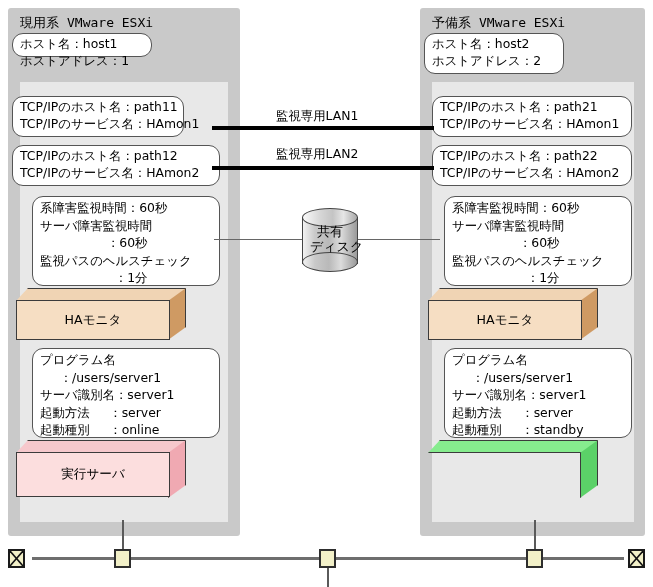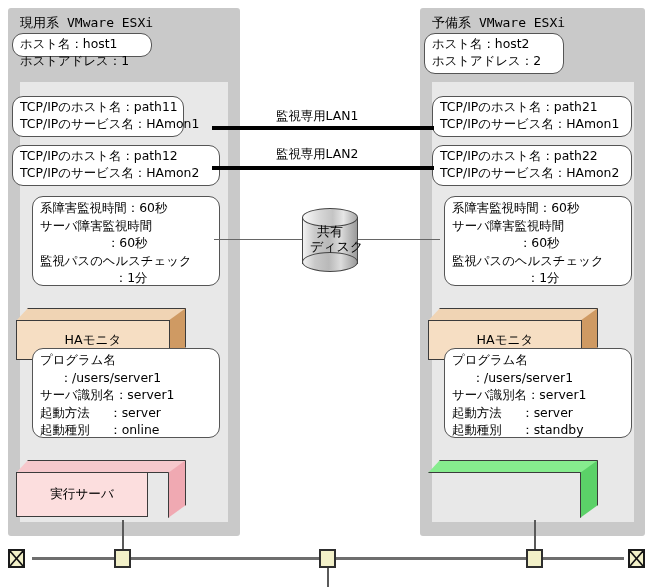--- a/index.html
+++ b/index.html
@@ -44,21 +44,21 @@
 
   
   .inner-panel{
     position:absolute;
     background:#e8e8e8;
   }
   .inner-panel.left{left:20px;top:82px;width:208px;height:440px;}
   .inner-panel.right{left:432px;top:82px;width:202px;height:440px;}
 
   
-  .box3d{position:absolute;margin-top:20px;}
+  .box3d{position:absolute;}
   .box3d .front{
     position:absolute;left:0;top:12px;
     border:1.4px solid #3b3b3b;
     box-sizing:border-box;
     display:flex;align-items:center;justify-content:center;
     font-size:12.6px;color:#000;
   }
   .box3d .top{
     position:absolute;left:0;top:0;
     border:1.4px solid #3b3b3b;
@@ -166,21 +166,21 @@
 
   <div class="bubble" style="left:32px;top:348px;width:188px;height:90px;line-height:17.6px;">プログラム名
      ：/users/server1
 サーバ識別名：server1
 起動方法     ：server
 起動種別     ：online</div>
 
   <div class="box3d" style="left:16px;top:440px;width:170px;height:58px;">
     <div class="top act-top" style="left:0;width:170px;height:13px;clip-path:polygon(12px 0,170px 0,158px 13px,0 13px);"></div>
     <div class="side act-side" style="left:152px;top:0;width:18px;height:58px;clip-path:polygon(0 13px,18px 0,18px 45px,0 58px);"></div>
-    <div class="front act-front" style="width:132px;height:45px;text-align:center;">実行サーバ</div>
+    <div class="front act-front" style="width:154px;height:45px;text-align:center;">実行サーバ</div>
   </div>
 
   <div class="host-panel right">
     <div class="host-title">
       <span>予備系</span><span class="esxi">VMware ESXi</span>
     </div>
     <div class="bubble" style="left:4px;top:25px;width:140px;height:41px;">ホスト名：host2
 ホストアドレス：2</div>
   </div>
 

